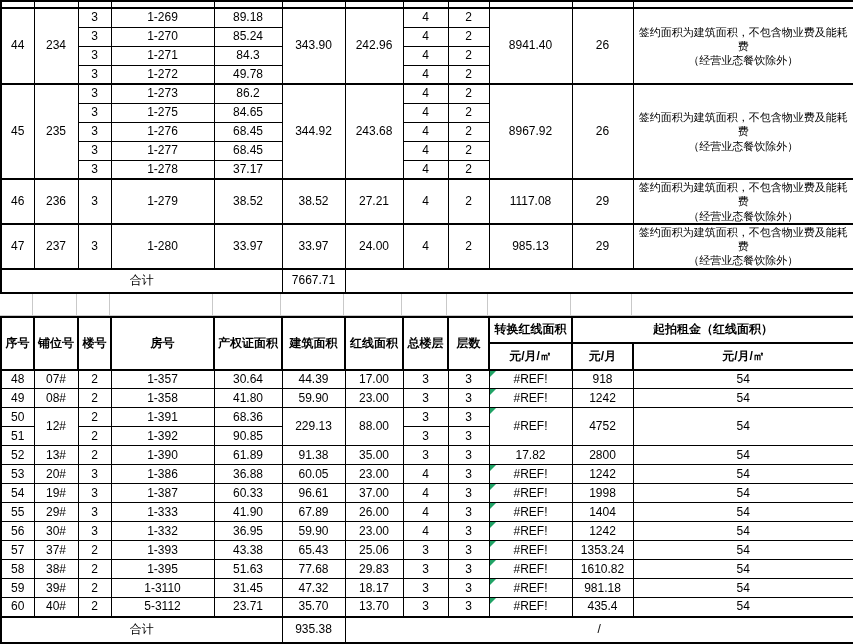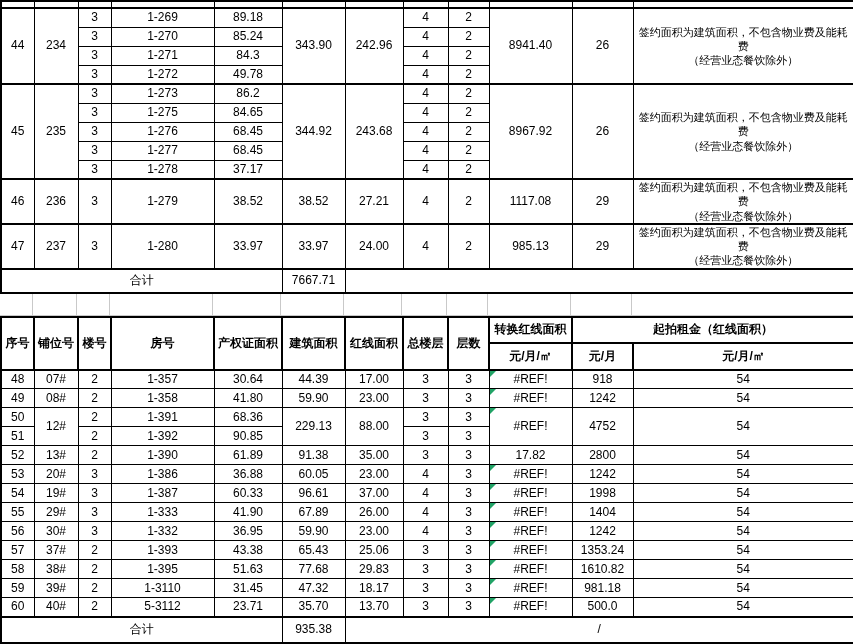--- a/index.html
+++ b/index.html
@@ -426,21 +426,21 @@
       <td>60</td>
       <td>40#</td>
       <td>2</td>
       <td>5-3112</td>
       <td>23.71</td>
       <td>35.70</td>
       <td>13.70</td>
       <td>3</td>
       <td>3</td>
       <td class="rel"><span class="tri"></span>#REF!</td>
-      <td>500.0</td>
+      <td>435.4</td>
       <td>54</td>
     </tr>
 
     <tr class="sumrow">
       <td colspan="5">合计</td>
       <td>935.38</td>
       <td colspan="6">/</td>
     </tr>
   </tbody>
     </table>

